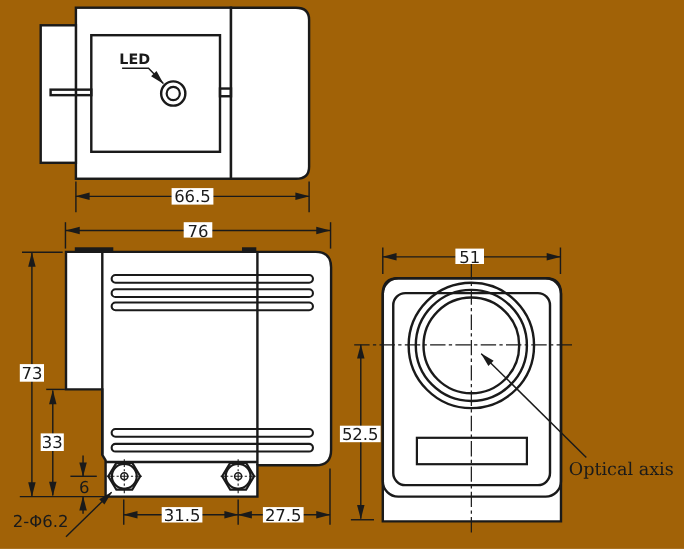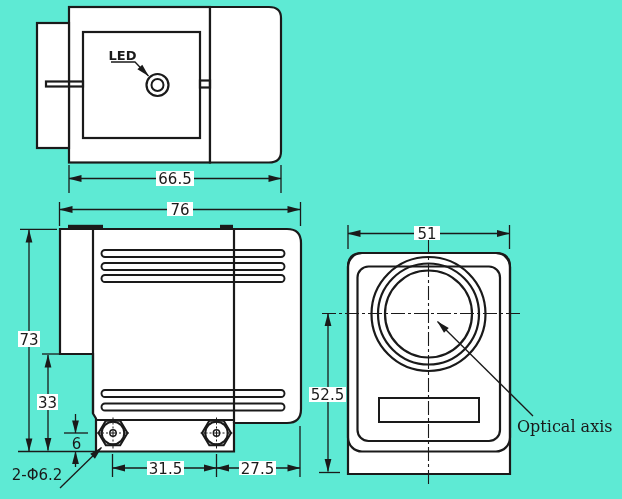--- a/index.html
+++ b/index.html
@@ -1,18 +1,18 @@
 <!DOCTYPE html>
 <html><head>
 <meta charset="utf-8">
 <style>
   html, body { margin: 0; padding: 0; background: #ffffff; }
   .stage {
     width: 622px; height: 499px;
-    background: #5eead4;
+    background: #a16207;
     position: relative;
     font-family: "DejaVu Sans", "Liberation Sans", sans-serif;
     text-align: right;
   }
   svg { display: block; }
   .outline { fill: #ffffff; stroke: #1a1a1a; stroke-width: 2.2; stroke-linejoin: miter; }
   .outline-nf { fill: none; stroke: #1a1a1a; stroke-width: 2.2; }
   .detail { fill: none; stroke: #1a1a1a; stroke-width: 2; }
   .slot { fill: #ffffff; stroke: #1a1a1a; stroke-width: 1.9; }
   .edge { stroke: #1a1a1a; stroke-width: 2.2; }

